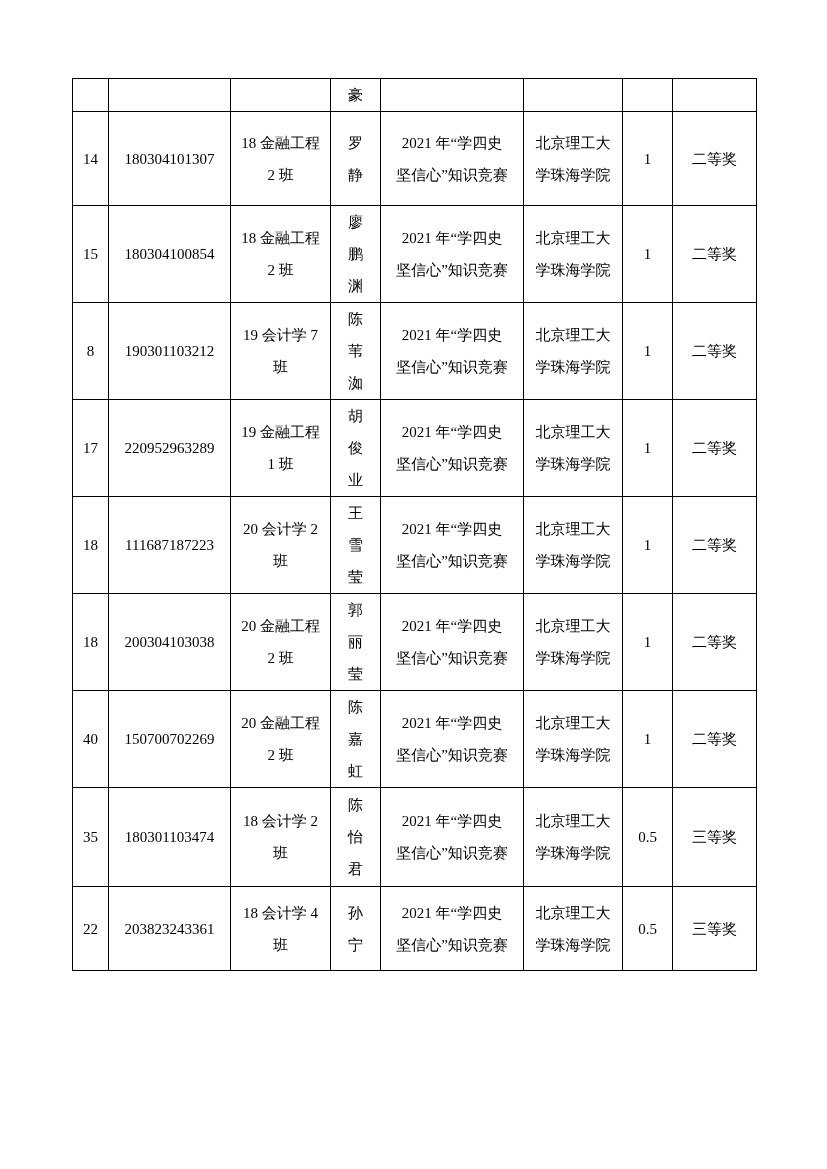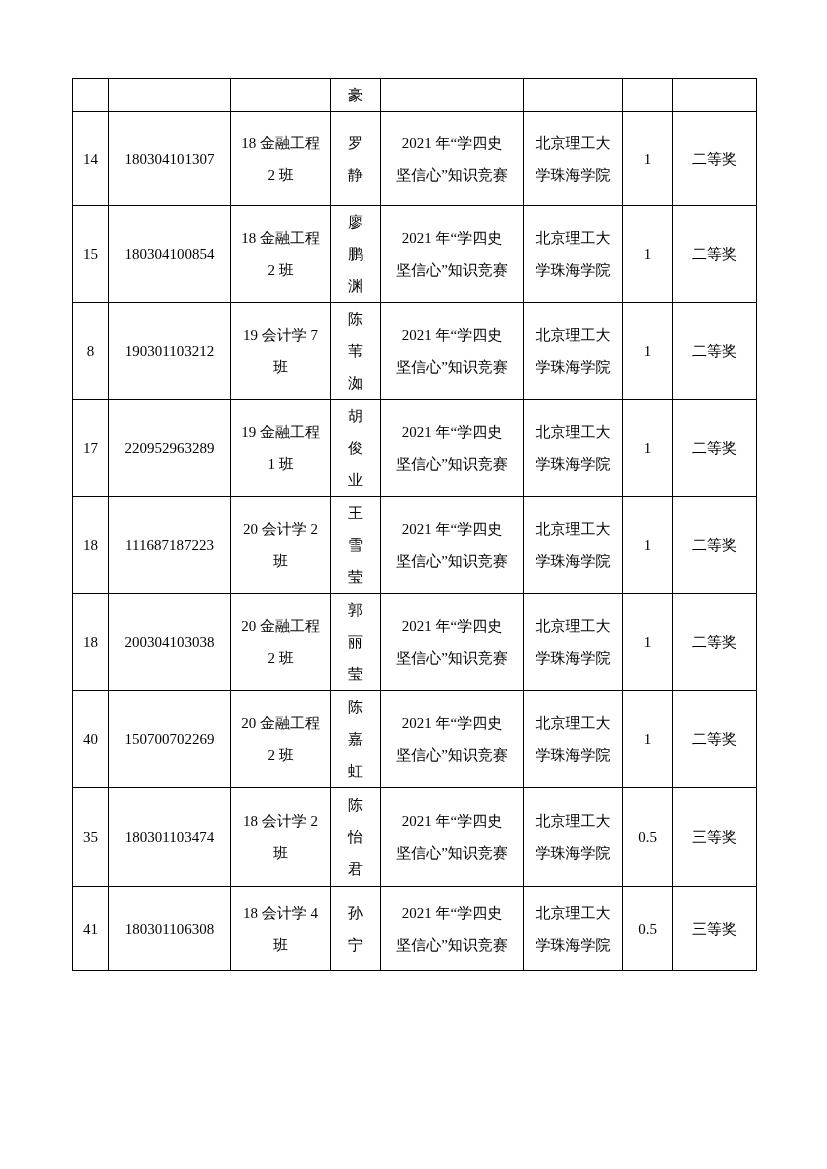--- a/index.html
+++ b/index.html
@@ -177,22 +177,22 @@
 怡
 君</td>
         <td>2021 年“学四史
 坚信心”知识竞赛</td>
         <td>北京理工大
 学珠海学院</td>
         <td>0.5</td>
         <td>三等奖</td>
       </tr>
       <tr class="h-row22">
-        <td>41</td>
-        <td>180301106308</td>
+        <td>22</td>
+        <td>203823243361</td>
         <td>18 会计学 4
 班</td>
         <td>孙
 宁</td>
         <td>2021 年“学四史
 坚信心”知识竞赛</td>
         <td>北京理工大
 学珠海学院</td>
         <td>0.5</td>
         <td>三等奖</td>

